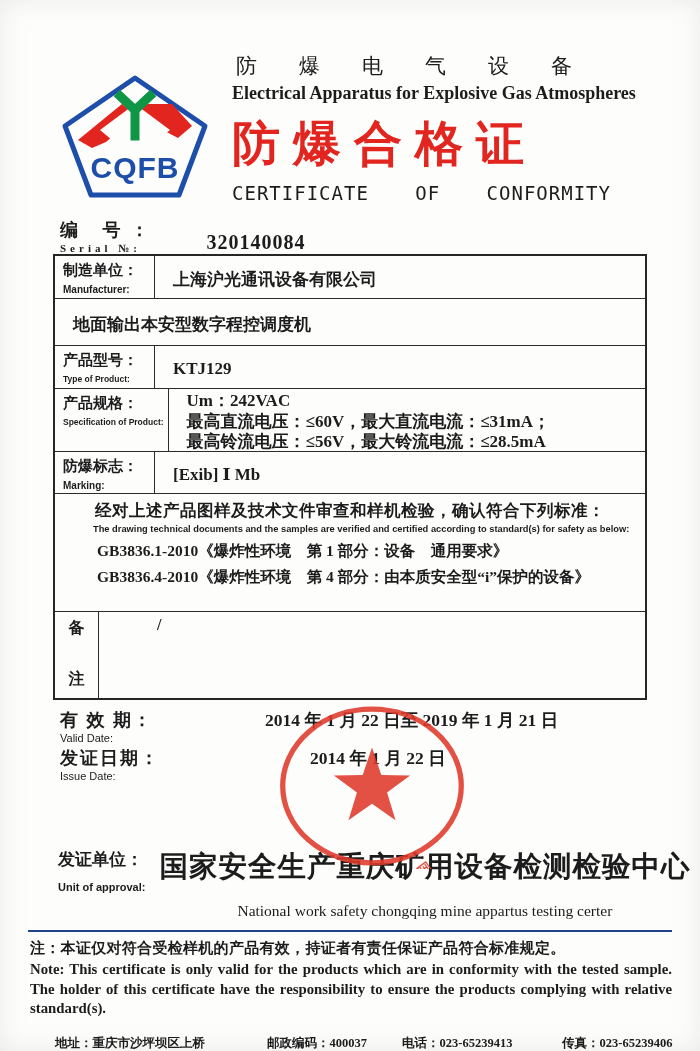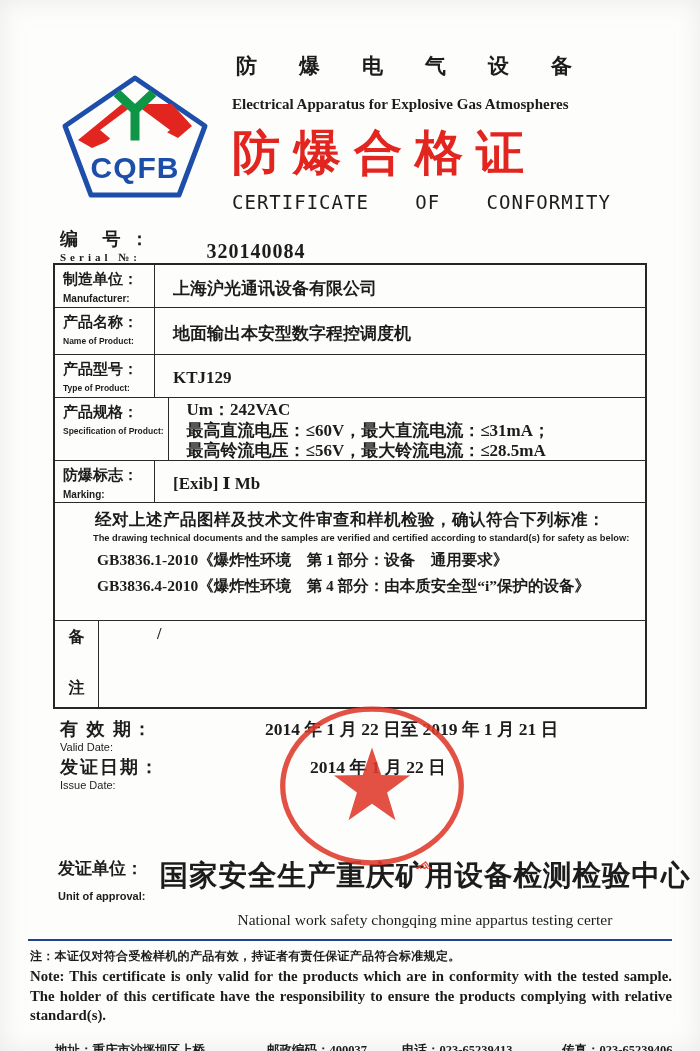--- a/index.html
+++ b/index.html
@@ -11,25 +11,25 @@
     font-family:"Liberation Serif","DejaVu Serif",serif;
     color:#1c1c1c;
     overflow:hidden;
     box-shadow:inset 0 0 25px rgba(180,180,175,.25);
   }
   
   .header{display:flex;padding:52px 0 0 60px;}
   .logo-wrap{width:150px;flex:0 0 150px;padding-top:22px;}
   .titles{margin-left:22px;width:360px;}
   .title-cn{
-    font-size:21px;font-weight:bold;letter-spacing:42px;
+    font-size:21px;font-weight:normal;letter-spacing:42px;
     white-space:nowrap;margin-left:4px;
   }
   .subtitle-en{
-    font-size:15px;font-weight:bold;margin-top:16px;white-space:nowrap;
+    font-size:18px;font-weight:bold;margin-top:3px;white-space:nowrap;
     font-family:"Liberation Serif",serif;
   }
   .title-red{
     color:var(--red);font-size:48px;font-weight:bold;letter-spacing:13px;
     margin-top:8px;white-space:nowrap;
     font-family:"Liberation Sans","DejaVu Sans",sans-serif;
   }
   .title-red-en{
     font-size:19px;font-weight:normal;word-spacing:34px;letter-spacing:1px;
     margin-top:6px;font-family:"DejaVu Sans Mono","Liberation Mono",monospace;
@@ -82,21 +82,21 @@
   
   .approval{display:flex;margin:66px 0 0 58px;position:relative;z-index:2;}
   .approval-label .cn{font-size:17px;font-weight:bold;}
   .approval-label .en{font-size:11px;font-weight:bold;font-family:"Liberation Sans",sans-serif;margin-top:10px;white-space:nowrap;}
   .approval-value{margin-left:14px;}
   .approval-value .cn{font-size:28.5px;font-weight:bold;letter-spacing:1px;white-space:nowrap;}
   .approval-value .en{font-size:15.5px;font-weight:normal;text-align:center;margin-top:16px;white-space:nowrap;}
   .divider{width:644px;margin:10px auto 0;border-top:2.6px solid #22418f;}
   
   .note{margin:7px 28px 0 30px;}
-  .note .cn{font-size:12px;font-weight:bold;letter-spacing:.3px;}
+  .note .cn{font-size:15px;font-weight:bold;letter-spacing:.3px;}
   .note .en{font-size:14.8px;font-weight:bold;line-height:19.5px;margin-top:2px;text-align:justify;}
   
   .footer{display:flex;margin:16px 0 0 55px;font-family:"Liberation Serif",serif;}
   .fcol{margin-right:0;}
   .fcol .l{font-size:12.5px;font-weight:bold;line-height:17px;white-space:nowrap;}
   .fcol.c1{width:212px;} .fcol.c2{width:135px;} .fcol.c3{width:160px;} .fcol.c4{width:130px;}
   :root{--red:#e2251f;--blue:#1d4ea9;--stamp:#e03a2b;}
 </style>
 </head>
 <body>
@@ -137,24 +137,20 @@
 
     <div class="trow r1">
       <div class="tlabel">
         <div class="cn">制造单位：</div>
         <div class="en">Manufacturer:</div>
       </div>
       <div class="tvalue">上海沪光通讯设备有限公司</div>
     </div>
 
     <div class="trow r2">
-      <div class="tlabel">
-        <div class="cn">产品名称：</div>
-        <div class="en tiny">Name of Product:</div>
-      </div>
       <div class="tvalue">地面输出本安型数字程控调度机</div>
     </div>
 
     <div class="trow r3">
       <div class="tlabel">
         <div class="cn">产品型号：</div>
         <div class="en tiny">Type of Product:</div>
       </div>
       <div class="tvalue">KTJ129</div>
     </div>

